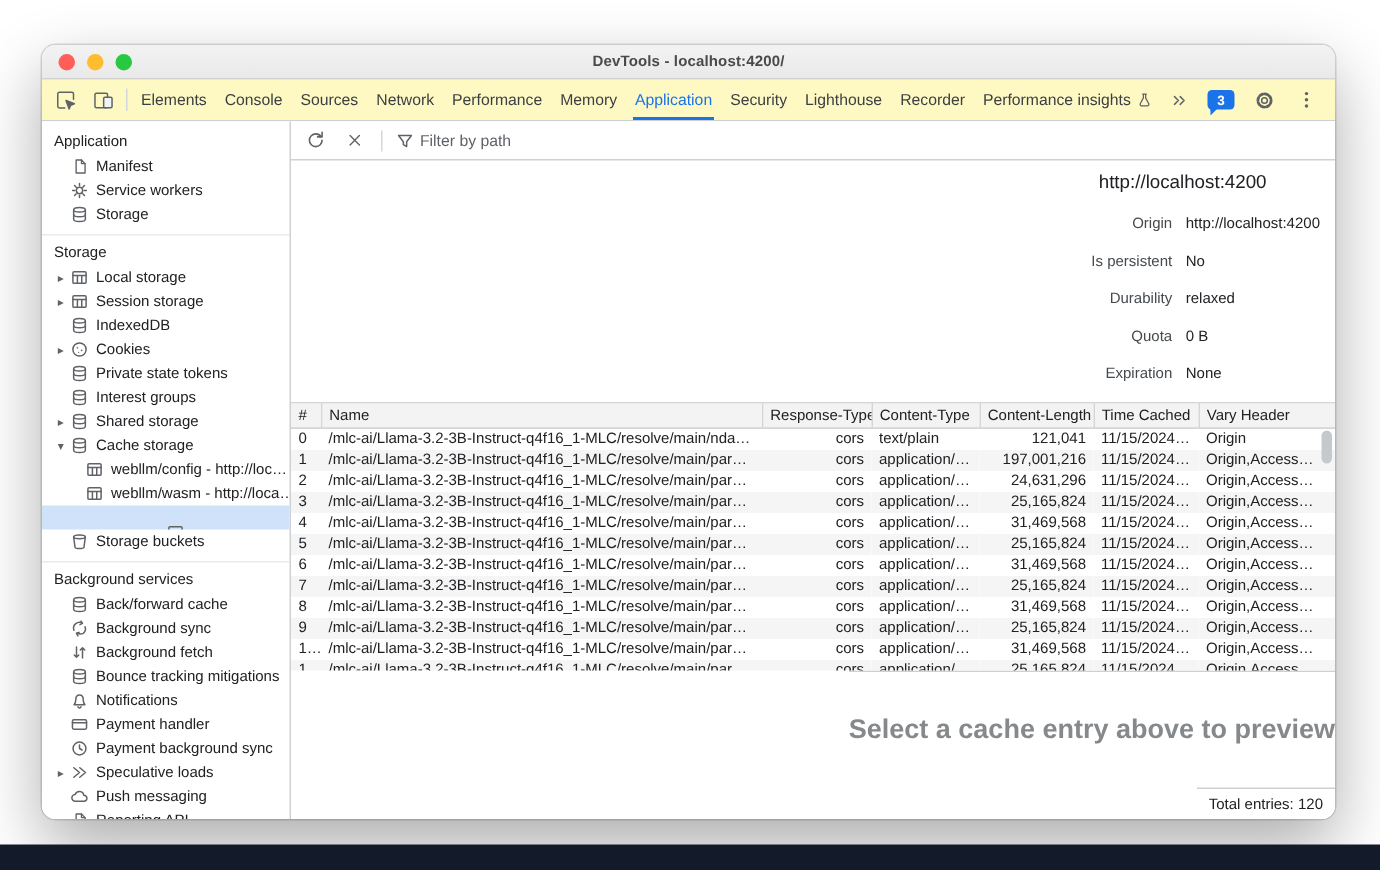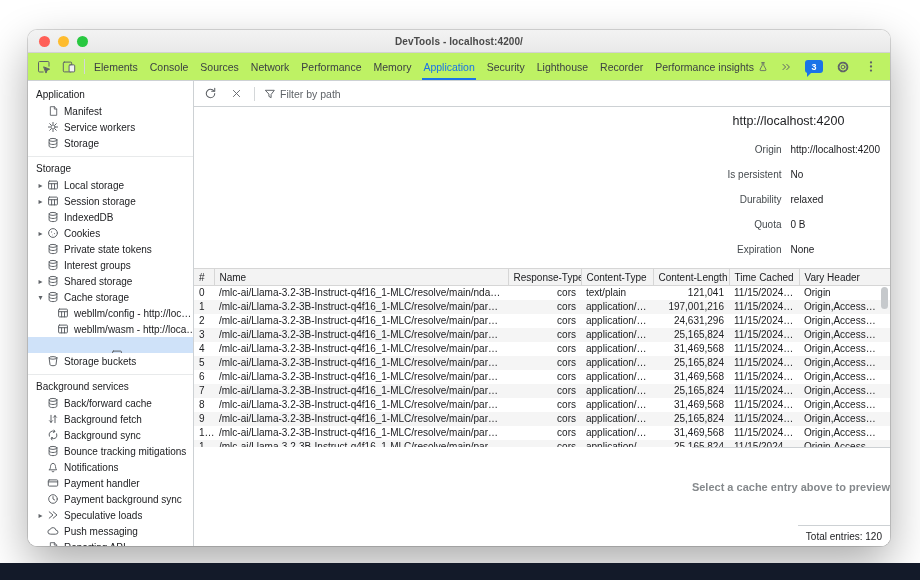--- a/index.html
+++ b/index.html
@@ -30,21 +30,21 @@
   }
   .traffic-lights { display: flex; gap: 8px; padding-left: 11px; position: relative; z-index: 2; }
   .tl { width: 11px; height: 11px; border-radius: 50%; display: inline-block; }
   .tl.red { background: #ff5f57; } .tl.yellow { background: #febc2e; } .tl.green { background: #28c840; }
   .window-title {
     position: absolute; left: 0; right: 0; text-align: center;
     font-size: 10px; font-weight: bold; color: #4a4a4a; letter-spacing: .1px;
   }
   
   .tabbar {
-    flex: 0 0 28px; background: #bef264; border-bottom: 1px solid #cdd1d4;
+    flex: 0 0 28px; background: #fef9c3; border-bottom: 1px solid #cdd1d4;
     display: flex; align-items: stretch; padding: 0 3px; font-size: 10.5px; color: #3c4043;
     min-width: 0;
   }
   .tool-btn, .icon-btn {
     border: none; background: none; display: flex; align-items: center; justify-content: center;
     width: 25px; flex: 0 0 auto;
   }
   .vsep { width: 1px; background: #d4d7d9; margin: 6px 3px; flex: 0 0 1px; }
   .tabs { display: flex; align-items: stretch; overflow: hidden; flex: 0 1 auto; min-width: 0; }
   .tab { display: flex; align-items: center; gap: 4px; padding: 0 6px; position: relative; white-space: nowrap; }
@@ -109,21 +109,21 @@
     height: 14px; line-height: 14px; padding: 0 5px;
     white-space: nowrap; overflow: hidden; text-overflow: ellipsis;
   }
   .cache-table td:nth-child(3), .cache-table td:nth-child(5) { text-align: right; }
   .cache-table tbody tr:nth-child(even) { background: #f5f5f5; }
   .vscroll { position: absolute; top: 19px; right: 2px; width: 7px; bottom: 2px; }
   .vthumb { width: 7px; height: 22px; border-radius: 4px; background: #c6c9cc; }
   .preview {
     flex: 1; min-height: 0; border-top: 1px solid #cdd1d4;
     display: flex; align-items: center; justify-content: center;
-    font-size: 11px; font-weight: bold; color: #85898c; background: #fff;
+    font-size: 18px; font-weight: bold; color: #85898c; background: #fff;
   }
   .panel-footer {
     flex: 0 0 21px; border-top: 1px solid #cdd1d4; display: flex; align-items: center;
     padding: 0 8px; font-size: 10px; color: #202124; background: #fff;
   }
   svg { display: block; }
 </style>
 </head>
 <body>
 
@@ -404,36 +404,36 @@
                 <path d="M2.1 2.9v6.2c0 .8 1.7 1.5 3.9 1.5s3.9-.7 3.9-1.5V2.9"></path>
                 <path d="M2.1 6c0 .8 1.7 1.5 3.9 1.5S9.9 6.8 9.9 6"></path>
               </svg>
             </span>
             <span class="slabel">Back/forward cache</span>
           </div>
           <div class="side-item">
             <span class="arrow"></span>
             <span class="sicon">
               <svg width="12" height="12" viewBox="0 0 12 12" xmlns="http://www.w3.org/2000/svg" fill="none" stroke="#5f6368" stroke-width="1" stroke-linecap="round" stroke-linejoin="round">
-                <path d="M4 2.3v6.9M4 9.2L2.5 7.7M4 9.2l1.5-1.5M8 9.7V2.8M8 2.8L6.5 4.3M8 2.8l1.5 1.5"></path>
-              </svg>
-            </span>
-            <span class="slabel">Background fetch</span>
-          </div>
-          <div class="side-item">
-            <span class="arrow"></span>
-            <span class="sicon">
-              <svg width="12" height="12" viewBox="0 0 12 12" xmlns="http://www.w3.org/2000/svg" fill="none" stroke="#5f6368" stroke-width="1" stroke-linecap="round" stroke-linejoin="round">
                 <path d="M2.3 7.2a3.9 3.9 0 011.2-4.4 3.9 3.9 0 014.2-.4"></path>
                 <path d="M7 1.1l1 1.5-1.7.8"></path>
                 <path d="M9.7 4.8a3.9 3.9 0 01-1.2 4.4 3.9 3.9 0 01-4.2-.4"></path>
                 <path d="M5 10.9L4 9.4l1.7-.8"></path>
               </svg>
             </span>
             <span class="slabel">Background sync</span>
+          </div>
+          <div class="side-item">
+            <span class="arrow"></span>
+            <span class="sicon">
+              <svg width="12" height="12" viewBox="0 0 12 12" xmlns="http://www.w3.org/2000/svg" fill="none" stroke="#5f6368" stroke-width="1" stroke-linecap="round" stroke-linejoin="round">
+                <path d="M4 2.3v6.9M4 9.2L2.5 7.7M4 9.2l1.5-1.5M8 9.7V2.8M8 2.8L6.5 4.3M8 2.8l1.5 1.5"></path>
+              </svg>
+            </span>
+            <span class="slabel">Background fetch</span>
           </div>
           <div class="side-item">
             <span class="arrow"></span>
             <span class="sicon">
               <svg width="12" height="12" viewBox="0 0 12 12" xmlns="http://www.w3.org/2000/svg" fill="none" stroke="#5f6368" stroke-width="1" stroke-linecap="round" stroke-linejoin="round">
                 <ellipse cx="6" cy="2.9" rx="3.9" ry="1.5"></ellipse>
                 <path d="M2.1 2.9v6.2c0 .8 1.7 1.5 3.9 1.5s3.9-.7 3.9-1.5V2.9"></path>
                 <path d="M2.1 6c0 .8 1.7 1.5 3.9 1.5S9.9 6.8 9.9 6"></path>
               </svg>
             </span>

